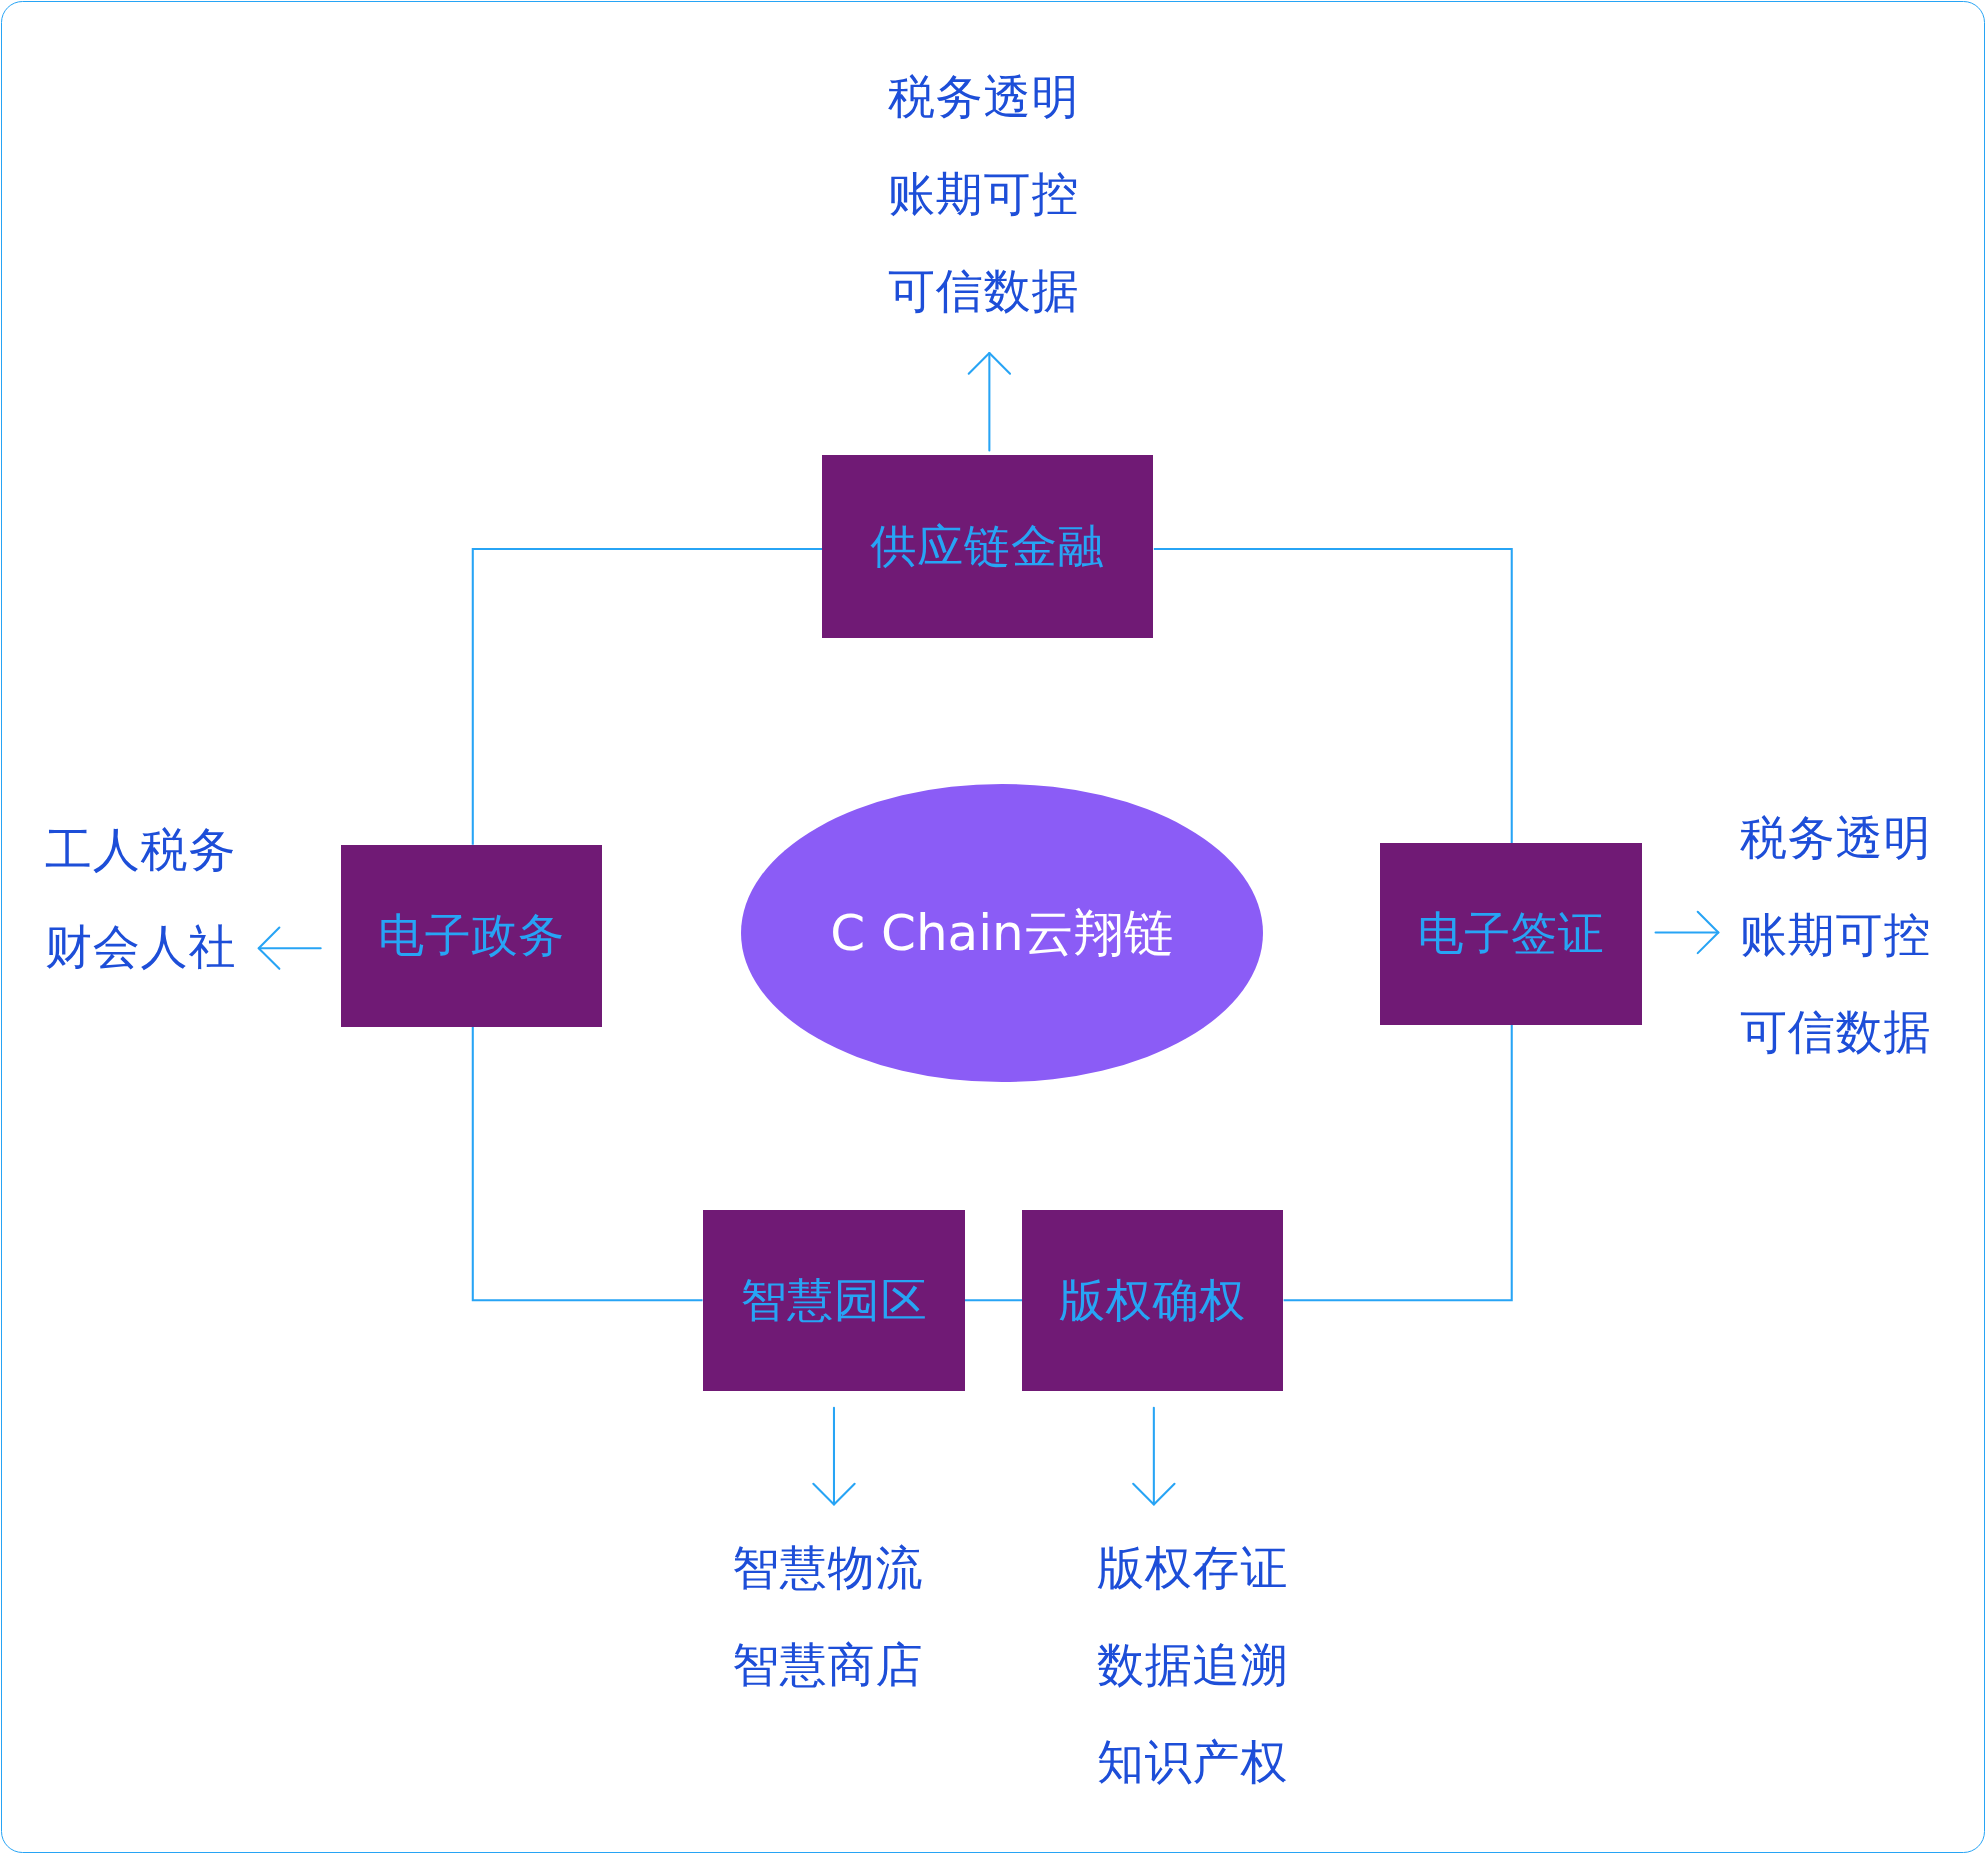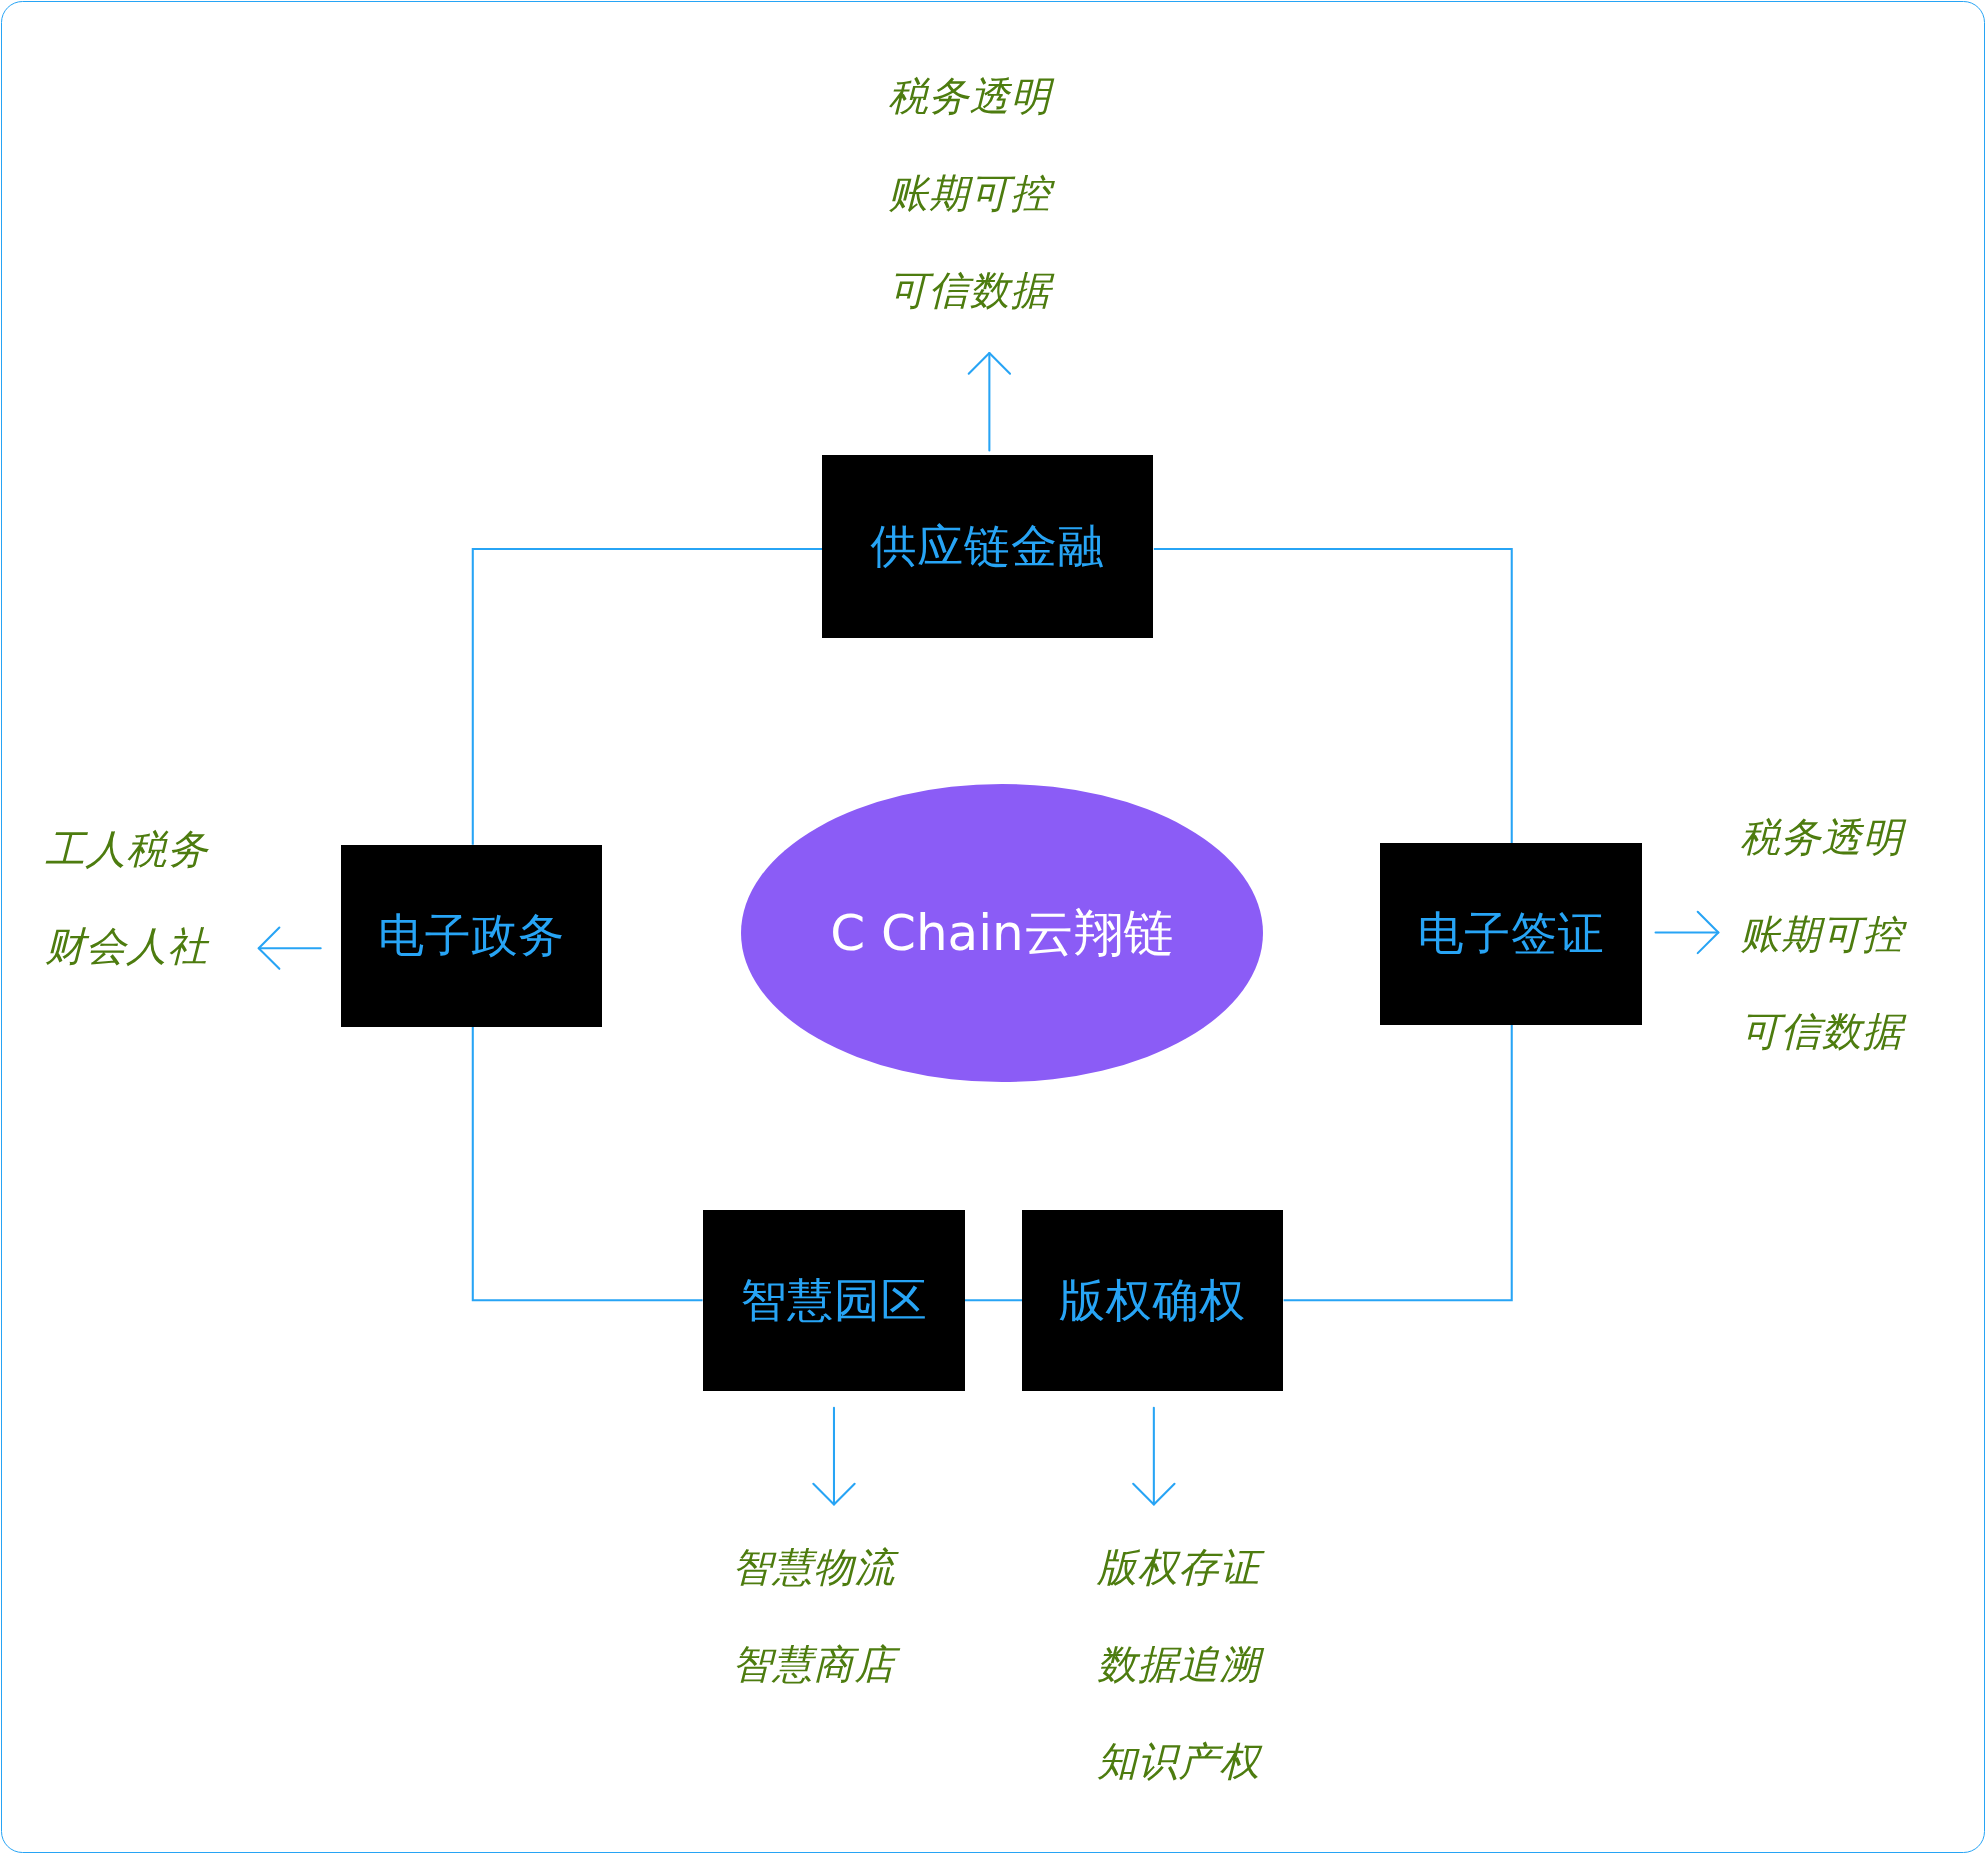--- a/index.html
+++ b/index.html
@@ -1,27 +1,27 @@
 <!DOCTYPE html>
 <html style="font-size:13.2px"><head>
 <meta charset="utf-8">
 <style>
   html, body { margin: 0; padding: 0; background: #ffffff; }
   body { width: 1987px; height: 1855px; position: relative; overflow: hidden;
          font-family: "DejaVu Sans", "Liberation Sans", sans-serif; }
   .frame { position: absolute; left: 0.8px; top: 0.8px; width: 1982px; height: 1850px;
            border: 1.7px solid #27a4f5; border-radius: 21.5px; box-sizing: content-box; }
   svg.links { position: absolute; left: 0; top: 0; width: 1987px; height: 1855px; }
-  .node { position: absolute; background: #000000; display: flex; align-items: center;
+  .node { position: absolute; background: #701a75; display: flex; align-items: center;
           justify-content: center; color: #27a4f5; font-size: 46px; letter-spacing: 0.8px;
           white-space: nowrap; cursor: pointer; }
   .hub { position: absolute; left: 741px; top: 784px; width: 522px; height: 298px;
          border-radius: 50%; background: #8b5cf6; display: flex; align-items: center;
          justify-content: center; color: #ffffff; font-size: 50px; white-space: nowrap; cursor: pointer; }
-  .list { position: absolute; color: #4d7c0f; font-size: 40px; letter-spacing: 0.8px; font-style: italic; }
+  .list { position: absolute; color: #1d4ed8; font-size: 47px; letter-spacing: 0.8px; }
   .list div { height: 97px; line-height: 97px; white-space: nowrap; }
 </style>
 </head>
 <body>
 
 <div class="frame"></div>
 
 <svg class="links" viewBox="0 0 2404 2244">
   <g fill="none" stroke="#27a4f5" stroke-width="2.5">
 

